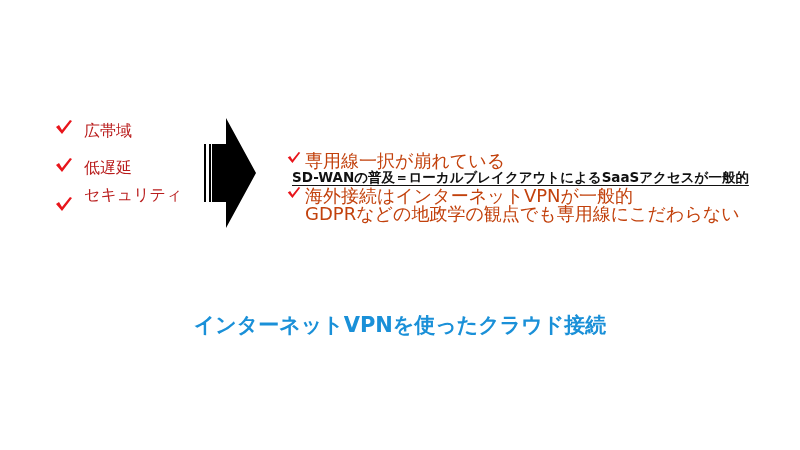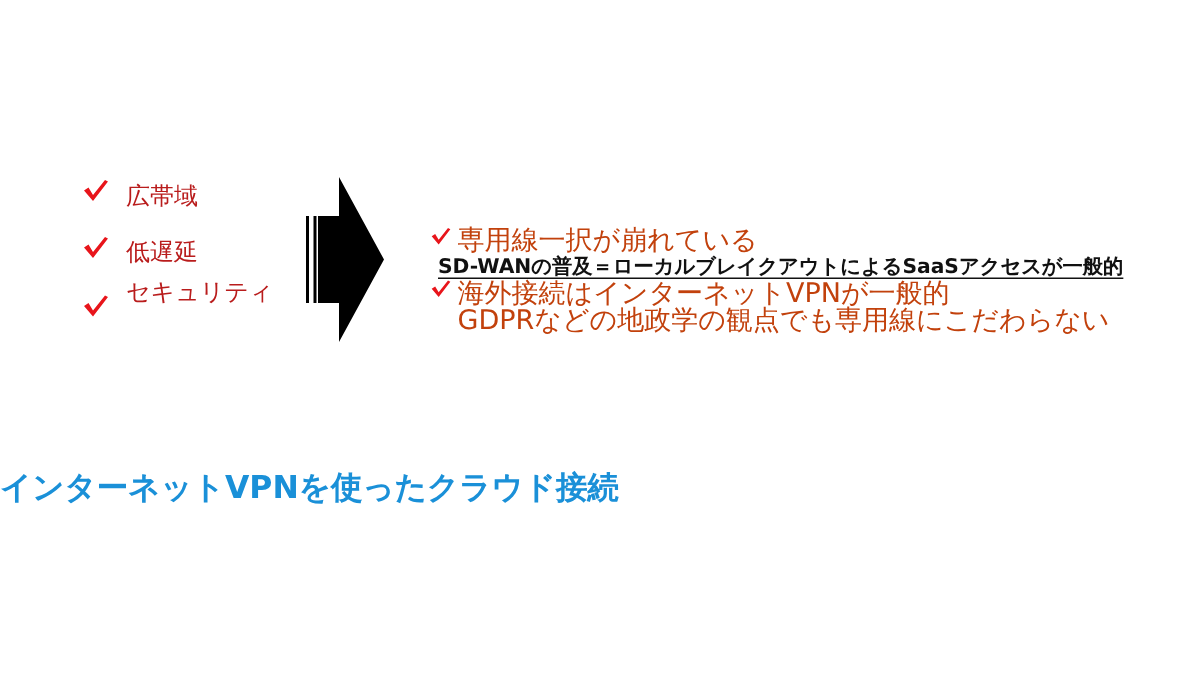--- a/index.html
+++ b/index.html
@@ -12,21 +12,21 @@
     .left-item { position: absolute; font-size: 16px; line-height: 20px; color: #b91c1c; }
     .arrow { position: absolute; left: 202px; top: 118px; }
     .heading {
       position: absolute; left: 292px; top: 121px; font-size: 13.5px; font-weight: bold;
       text-decoration: underline; text-underline-offset: 3px; letter-spacing: 0; color: #111;
       white-space: nowrap;
       margin-top: 48px;
     }
     .bullet { position: absolute; font-size: 18px; line-height: 18px; color: #c2410c; white-space: nowrap; }
     .footer-title {
-      position: absolute; left: 0; width: 800px; top: 311px; text-align: left;
+      position: absolute; left: 0; width: 800px; top: 311px; text-align: center;
       font-size: 21px; font-weight: bold; white-space: nowrap;
     }
   </style>
 </head>
 <body>
 
 <div>
   <span class="check-icon" style="left:55px; top:119px;">
     <svg width="18" height="16" viewBox="0 0 18 16">
         <path d="M1 8 L4 6 L7 11 L15 1 L17 2 L7 15 Z" fill="#e8151b"></path>

